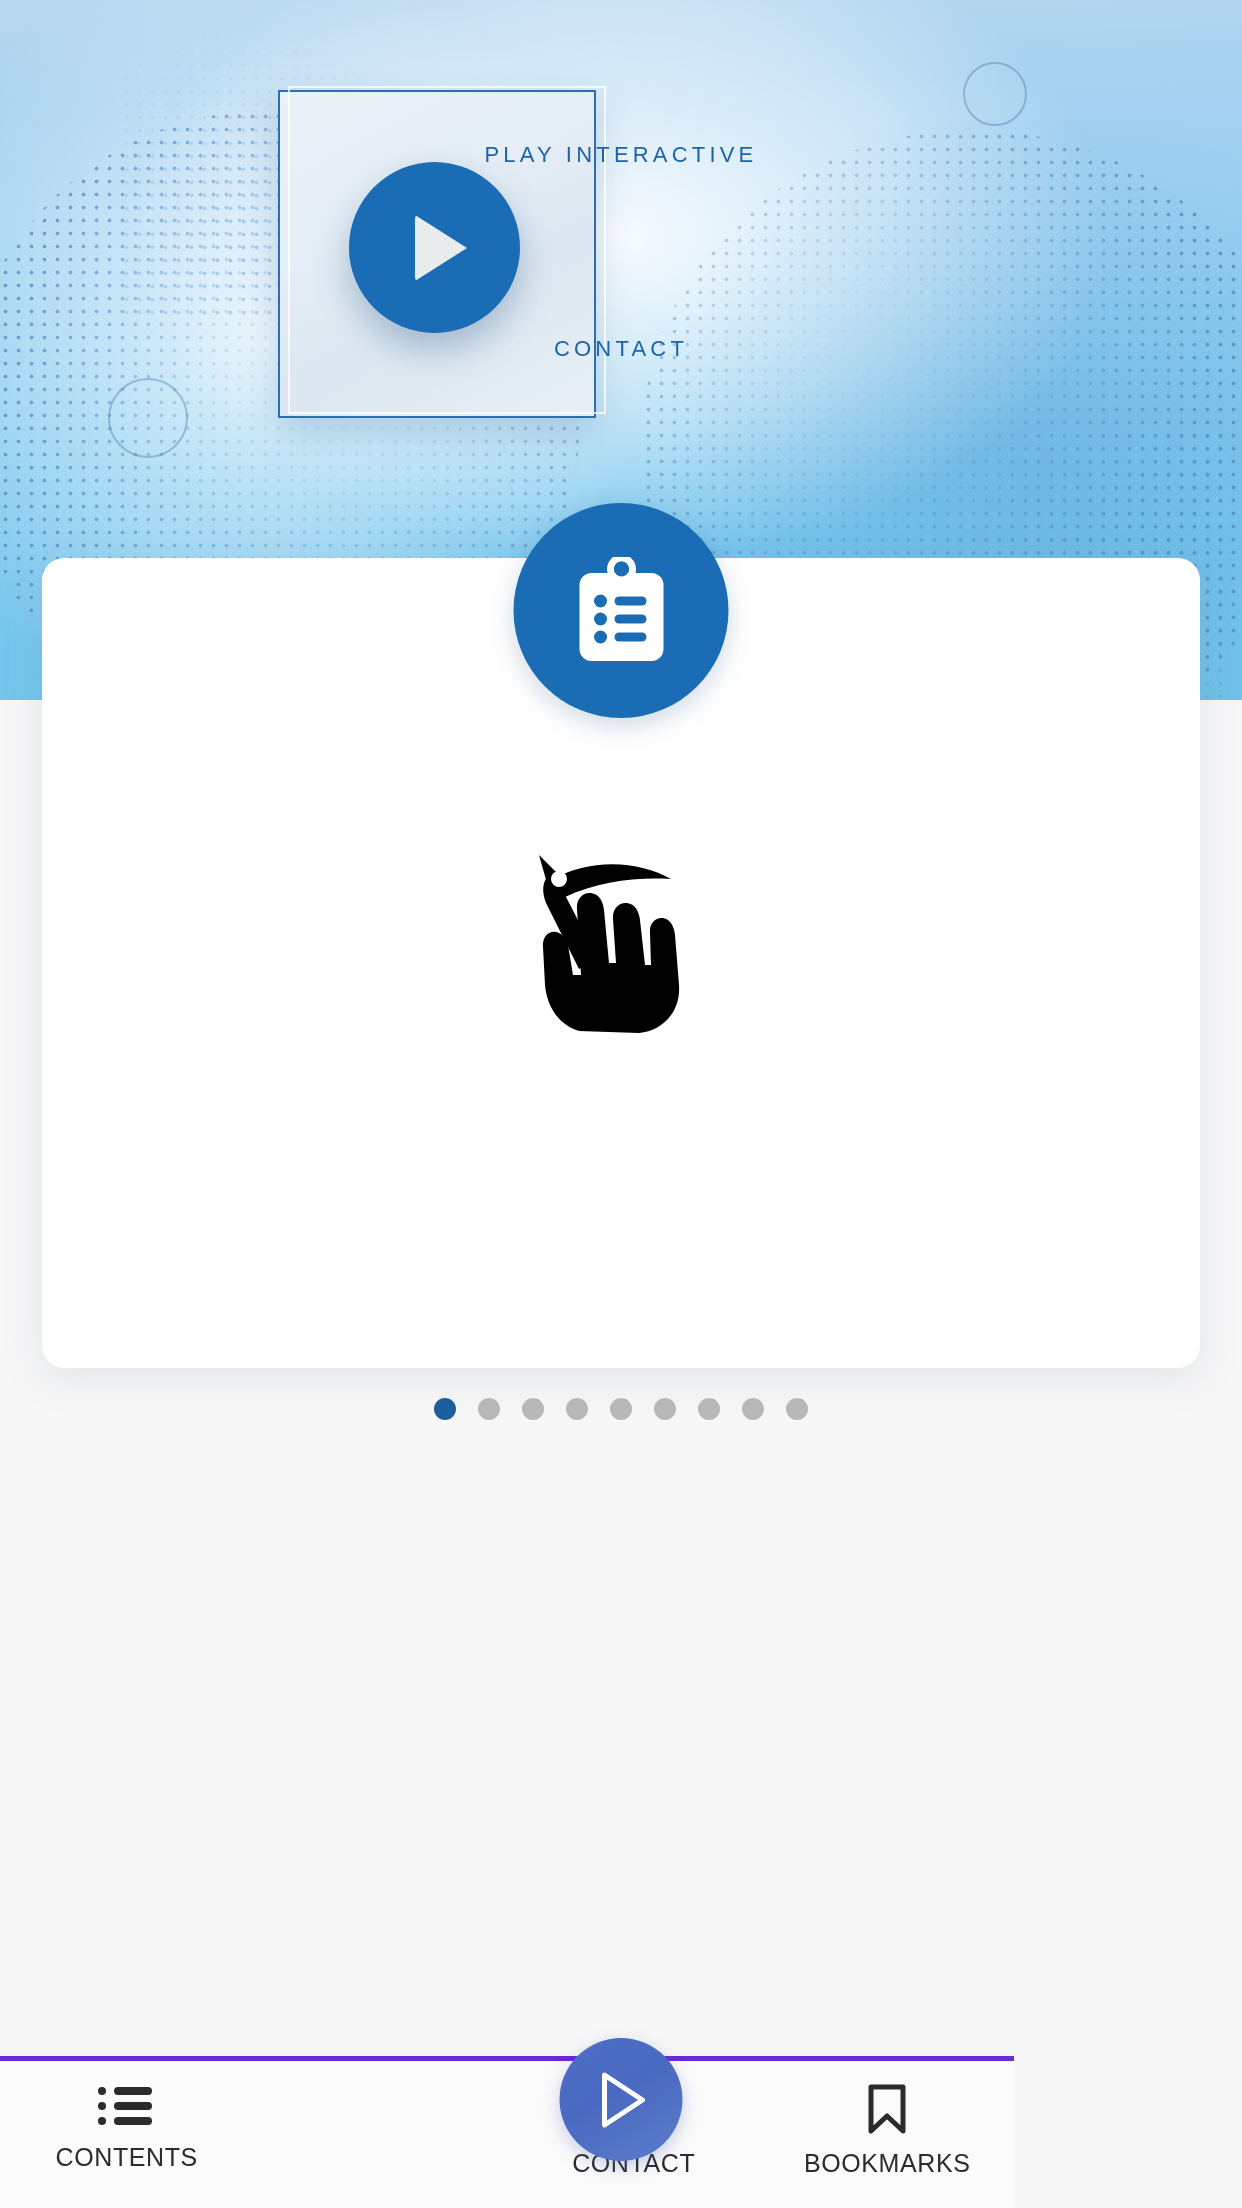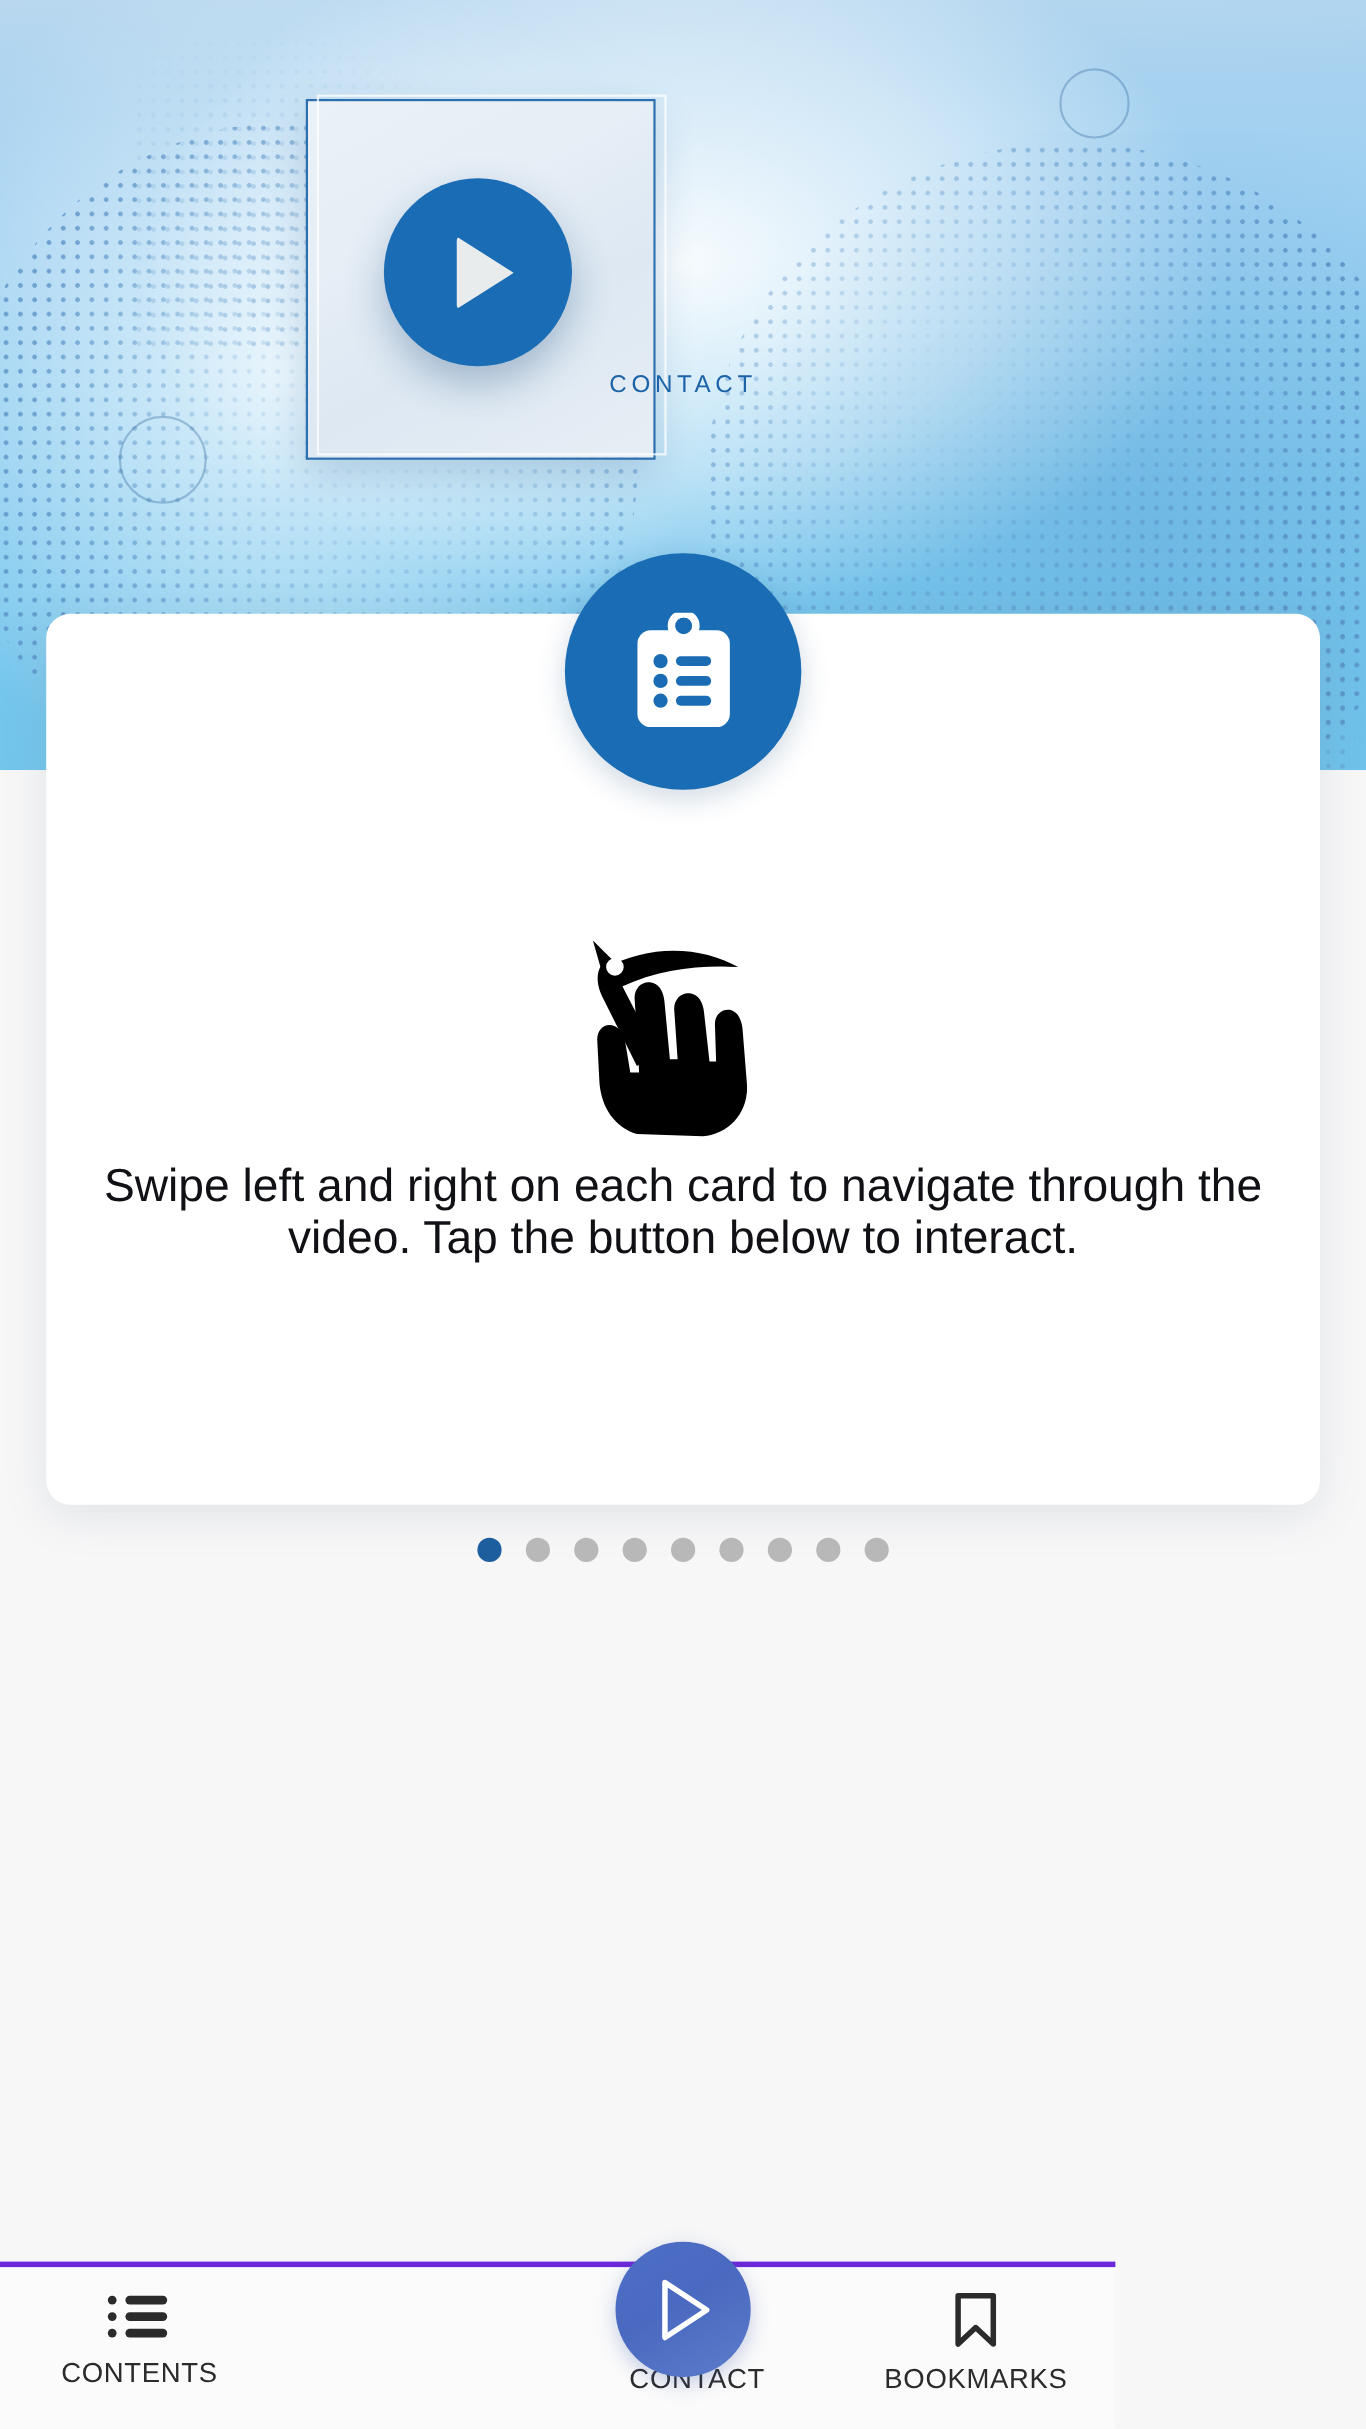--- a/index.html
+++ b/index.html
@@ -165,20 +165,21 @@
     <div class="dots dots-b"></div>
     <div class="dots dots-c"></div>
     <div class="dots dots-d"></div>
     <div class="ring ring-tr"></div>
     <div class="ring ring-bl"></div>
 
     <div class="vframe">
       <div class="vframe-inner"></div>
     </div>
 
+    <div class="vframe-label vlabel-top">PLAY INTERACTIVE</div>
     <div class="vframe-label vlabel-bottom">CONTACT</div>
 
     <div class="play-big">
       <span class="tri"></span>
     </div>
   </div>
 
   <div class="card"></div>
 
   <div class="card-badge">
@@ -199,21 +200,20 @@
   <div class="gesture">
     <svg viewBox="0 0 200 200" width="200" height="200">
       <path fill="#000000" d="M34 36 L18 20 L30 62 L42 54 Z"></path>
       <path fill="#000000" d="M28 46 C70 22 118 26 150 44 C116 42 78 46 44 62 Z"></path>
       <path fill="#000000" d="M40 40 C36 46 38 54 44 60 L76 122 L58 134 L26 70 C18 52 24 40 34 36 Z"></path>
       <circle cx="38" cy="44" r="8" fill="#ffffff"></circle>
       <path fill="#000000" d="M58 196 C38 190 26 172 24 150 L22 112 C21 100 30 94 38 98 C44 101 47 108 48 116 L52 140 L60 140 L56 74 C55 64 62 57 70 58 C78 59 82 66 83 75 L88 128 L95 128 L92 84 C91 74 98 67 106 68 C114 69 118 76 119 85 L124 130 L130 130 L129 98 C128 88 135 82 142 83 C149 84 153 91 154 100 L158 150 C160 176 142 196 118 198 Z"></path>
     </svg>
   </div>
 
-  <div class="card-body">Swipe left and right on each card to navigate through the video. Tap the button below to interact.</div>
 
   <div class="pager">
     <i class="on"></i>
     <i></i>
     <i></i>
     <i></i>
     <i></i>
     <i></i>
     <i></i>
     <i></i>

